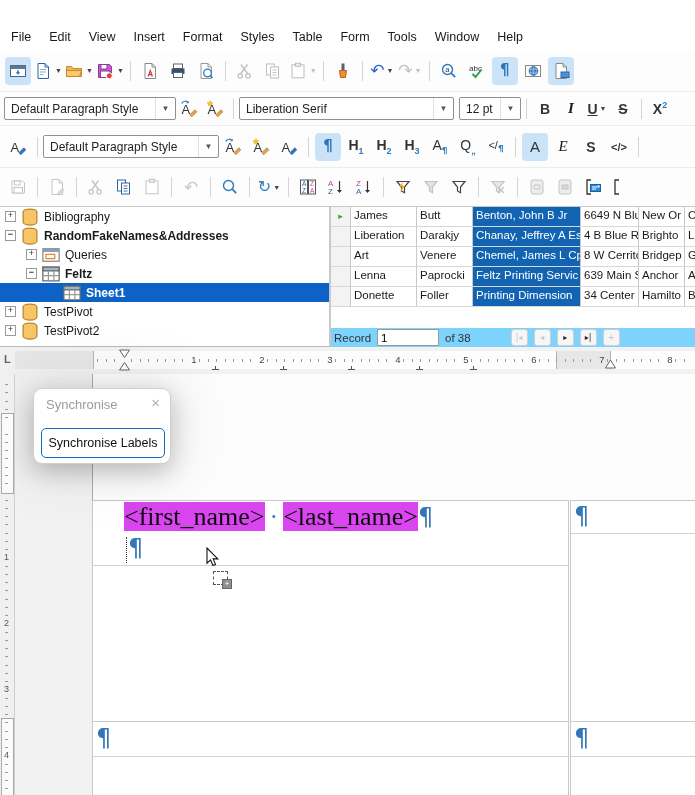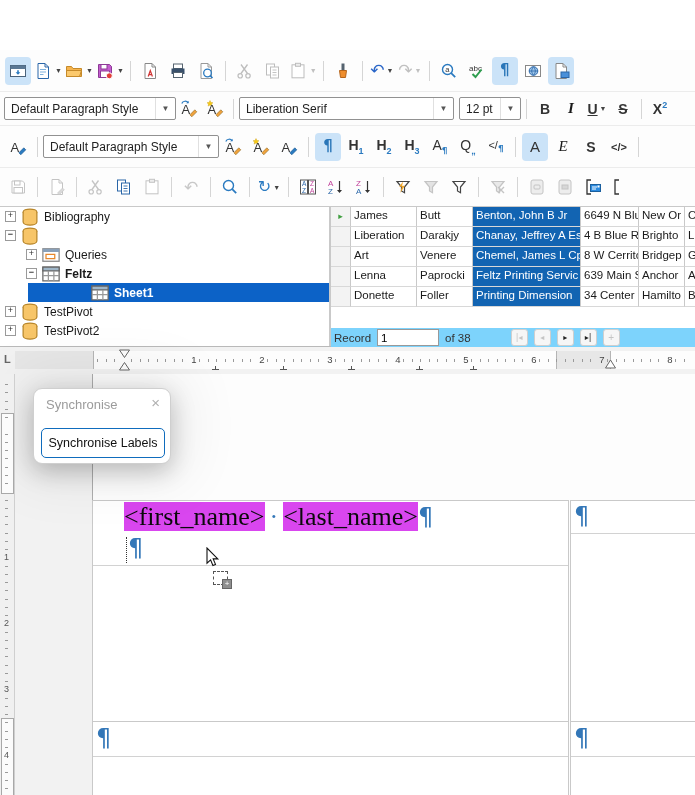--- a/index.html
+++ b/index.html
@@ -162,20 +162,33 @@
     <symbol id="sym-Apencilblue" viewBox="0 0 20 20">
         <text x="2.5" y="15" font-size="13" fill="#333" font-family="Liberation Sans,sans-serif">A</text>
         <path d="M10.8 15.8l5-5 2 2-5 5z" fill="#2a7ac0" stroke="#1a548a" stroke-width=".6"></path>
       </symbol>
   </defs>
 </svg>
 
 <div class="win">
 
 
+  <nav class="menubar" id="menubar">
+      <span class="mi">File</span>
+      <span class="mi">Edit</span>
+      <span class="mi">View</span>
+      <span class="mi">Insert</span>
+      <span class="mi">Format</span>
+      <span class="mi">Styles</span>
+      <span class="mi">Table</span>
+      <span class="mi">Form</span>
+      <span class="mi">Tools</span>
+      <span class="mi">Window</span>
+      <span class="mi">Help</span>
+    </nav>
 
   <div class="tb tb1">
     <div class="tbtn active">
         <span class="ic">
           <svg viewBox="0 0 20 20">
             <rect x="2.5" y="4.5" width="15" height="11" fill="#fff" stroke="#4a627a"></rect>
             <rect x="2.5" y="4.5" width="15" height="3.5" fill="#5b7894"></rect>
             <path d="M10 9.2v3.6" stroke="#2a7ac0" stroke-width="1.6"></path>
             <path d="M7.6 11.3l2.4 2.5 2.4-2.5z" fill="#2a7ac0"></path>
           </svg>
@@ -611,20 +624,21 @@
           </span>
           <span>Bibliography</span>
         </div>
         <div class="trow b" style="padding-left: 5px;">
           <span class="exp">−</span>
           <span>
             <svg class="ic" width="15" height="15" viewBox="0 0 16 16">
               <use href="#sym-db"></use>
             </svg>
           </span>
+          <span>RandomFakeNames&amp;Addresses</span>
         </div>
         <div class="trow" style="padding-left: 26px;">
           <span class="exp">+</span>
           <span>
             <svg class="ic" width="15" height="15" viewBox="0 0 16 16">
               <rect x="1.5" y="3" width="13" height="10" fill="#fff" stroke="#888"></rect>
               <rect x="1.5" y="3" width="13" height="2.6" fill="#8aa0b8"></rect>
               <rect x="4" y="7.5" width="7" height="3.4" fill="none" stroke="#e8882c"></rect>
             </svg>
           </span>
@@ -632,21 +646,21 @@
         </div>
         <div class="trow b" style="padding-left: 26px;">
           <span class="exp">−</span>
           <span>
             <svg class="ic" width="15" height="15" viewBox="0 0 16 16">
               <use href="#sym-grid"></use>
             </svg>
           </span>
           <span>Feltz</span>
         </div>
-        <div class="trow b sel" style="padding-left: 47px; margin-left: 28px;">
+        <div class="trow b sel" style="padding-left: 47px;">
           <span style="width:11px;flex:none"></span>
           <span>
             <svg class="ic" width="15" height="15" viewBox="0 0 16 16">
               <use href="#sym-grid"></use>
             </svg>
           </span>
           <span>Sheet1</span>
         </div>
         <div class="trow" style="padding-left: 5px;">
           <span class="exp">+</span>

